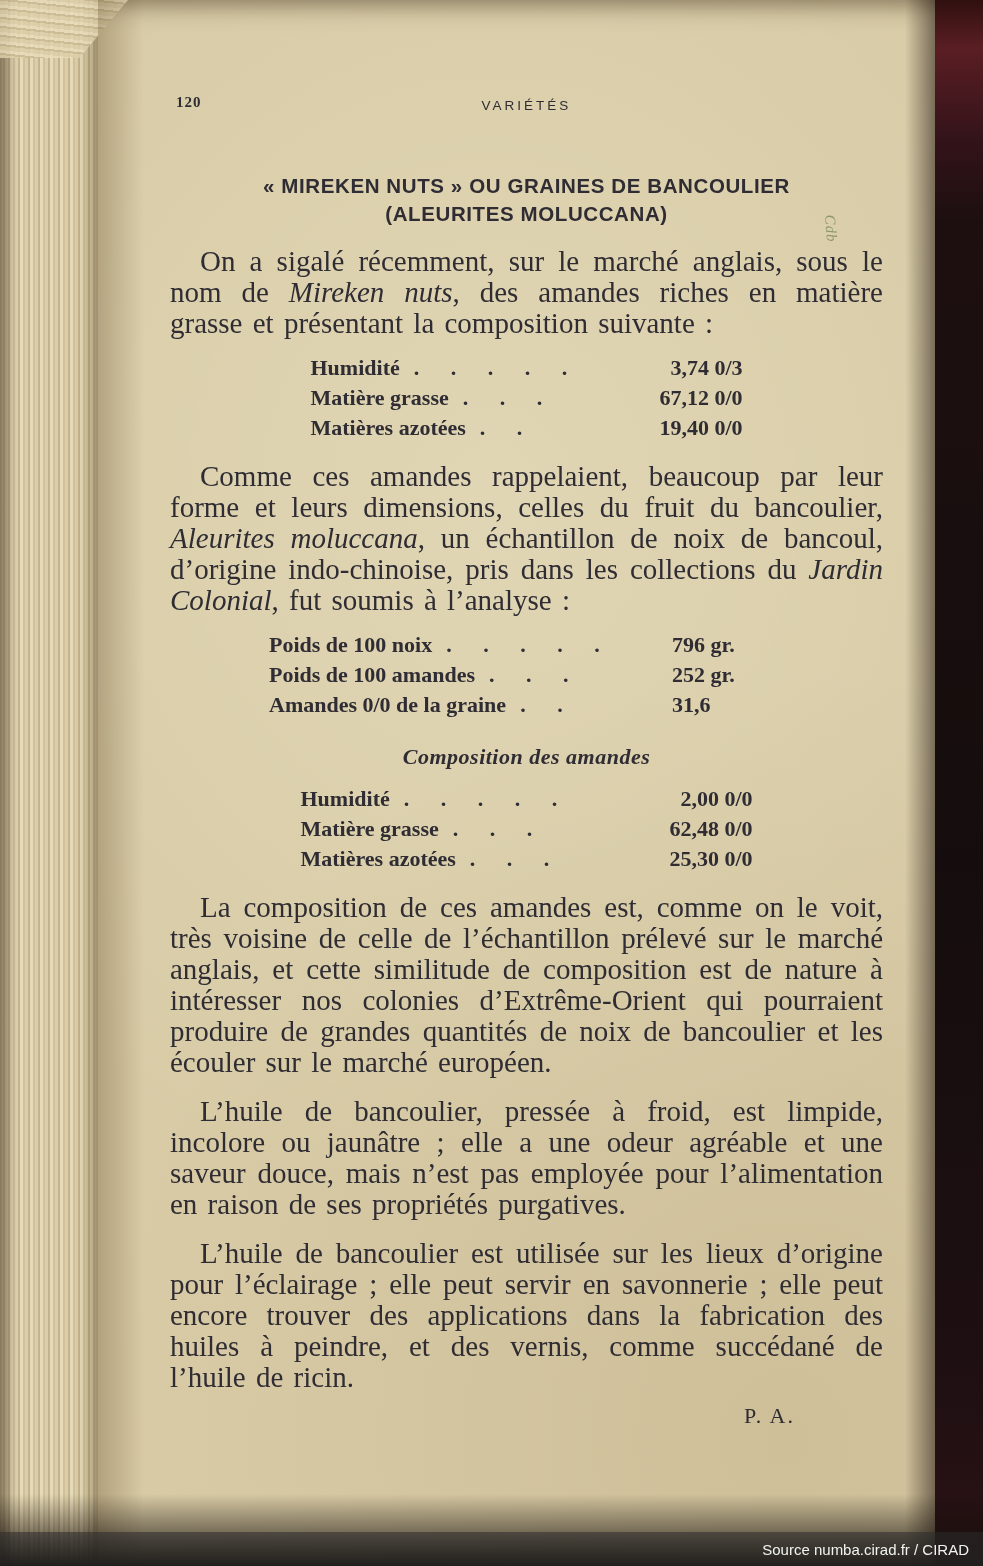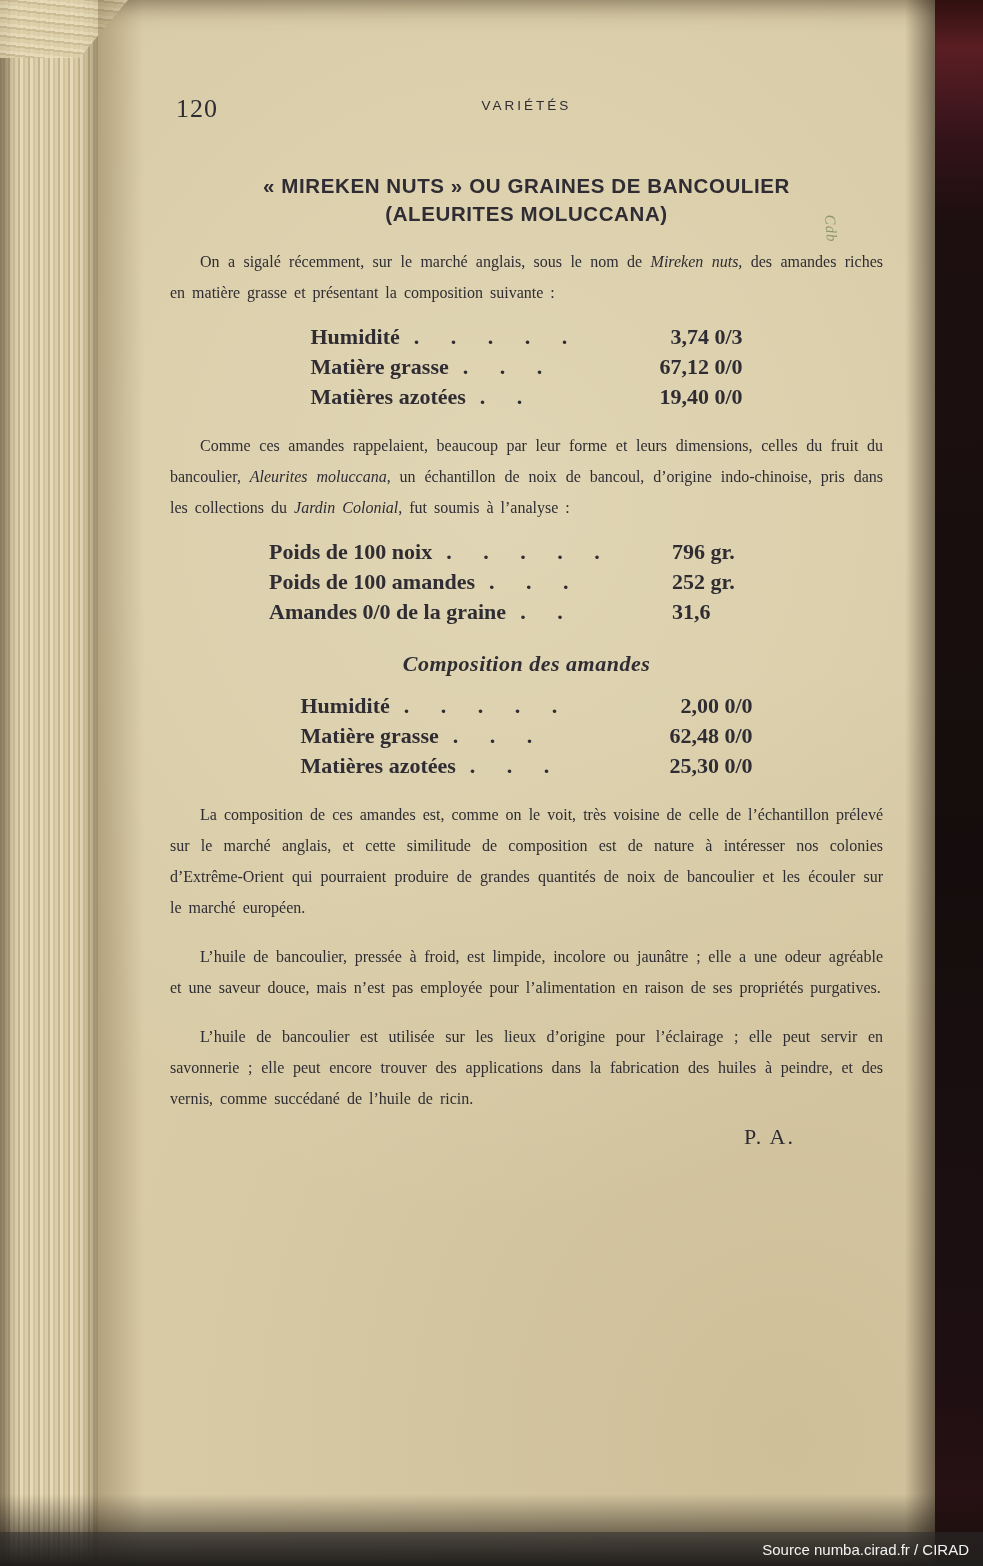--- a/index.html
+++ b/index.html
@@ -45,33 +45,33 @@
   }
   
   .page-body{
     position:absolute;left:98px;right:48px;top:0;bottom:0;
     padding:96px 52px 0 72px;
     color:var(--ink,#2f2d33);
   }
   .header-row{position:relative;text-align:center;height:26px;}
   .page-number{
     position:absolute;left:6px;top:-2px;
-    font-weight:400;font-size:26px;letter-spacing:1px;
+    font-weight:700;font-size:15px;letter-spacing:1px;
   }
   .running-header{
     font-family:"Liberation Sans","DejaVu Sans",sans-serif;
     font-size:13.5px;font-weight:400;letter-spacing:3px;
   }
   .title{
     margin-top:50px;text-align:center;
     font-family:"Liberation Sans","DejaVu Sans",sans-serif;
     font-weight:700;font-size:20.5px;line-height:28px;letter-spacing:.6px;
   }
   .body-par{
-    margin:18px 0 0;font-size:16px;line-height:31px;
+    margin:18px 0 0;font-size:29px;line-height:31px;
     text-align:justify;text-indent:30px;word-spacing:3px;
   }
   .body-par em{font-style:italic;}
   .dtable{margin:14px auto 6px;font-weight:700;font-size:22px;line-height:30px;}
   .t1{width:432px;}
   .t2{width:515px;}
   .t3{width:452px;}
   .row{display:flex;align-items:baseline;}
   .lbl{white-space:nowrap;}
   .dots{flex:1;padding-left:14px;letter-spacing:13px;white-space:nowrap;overflow:hidden;}

